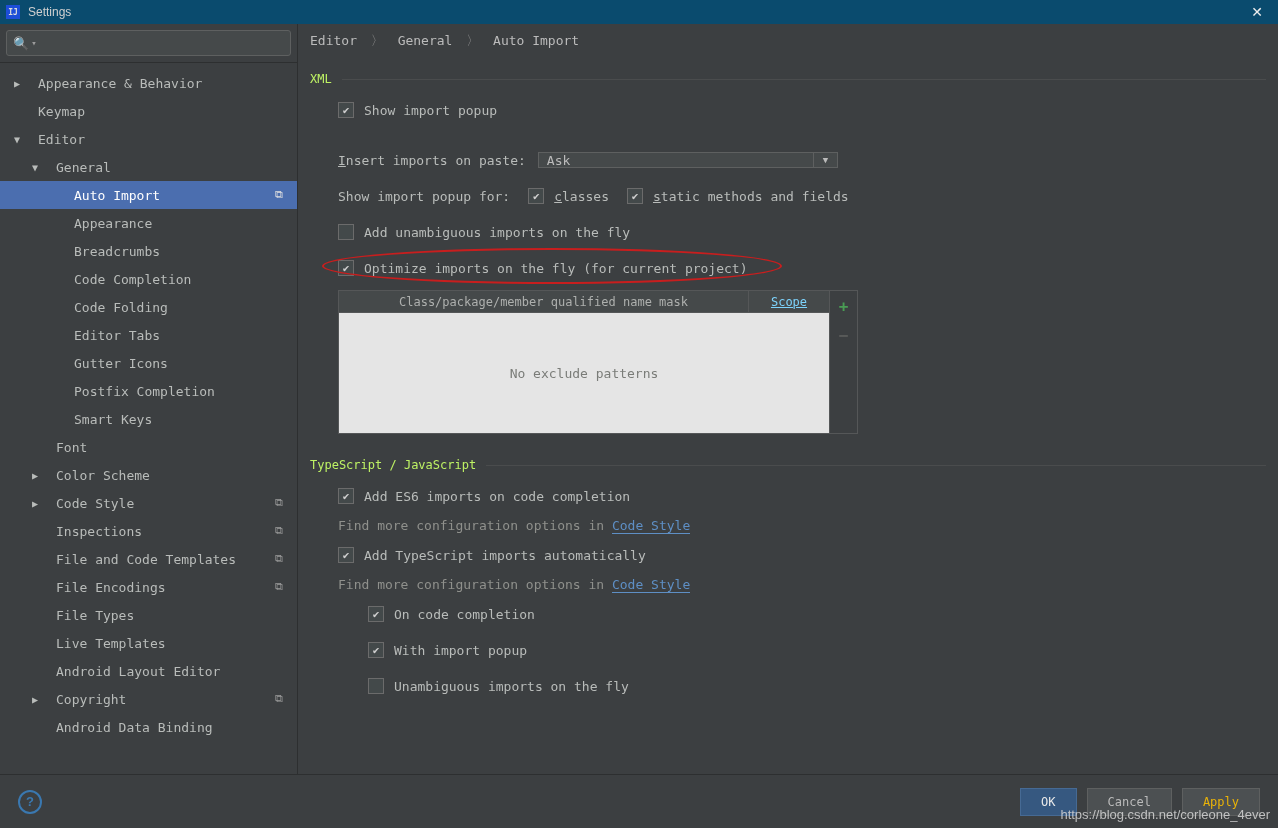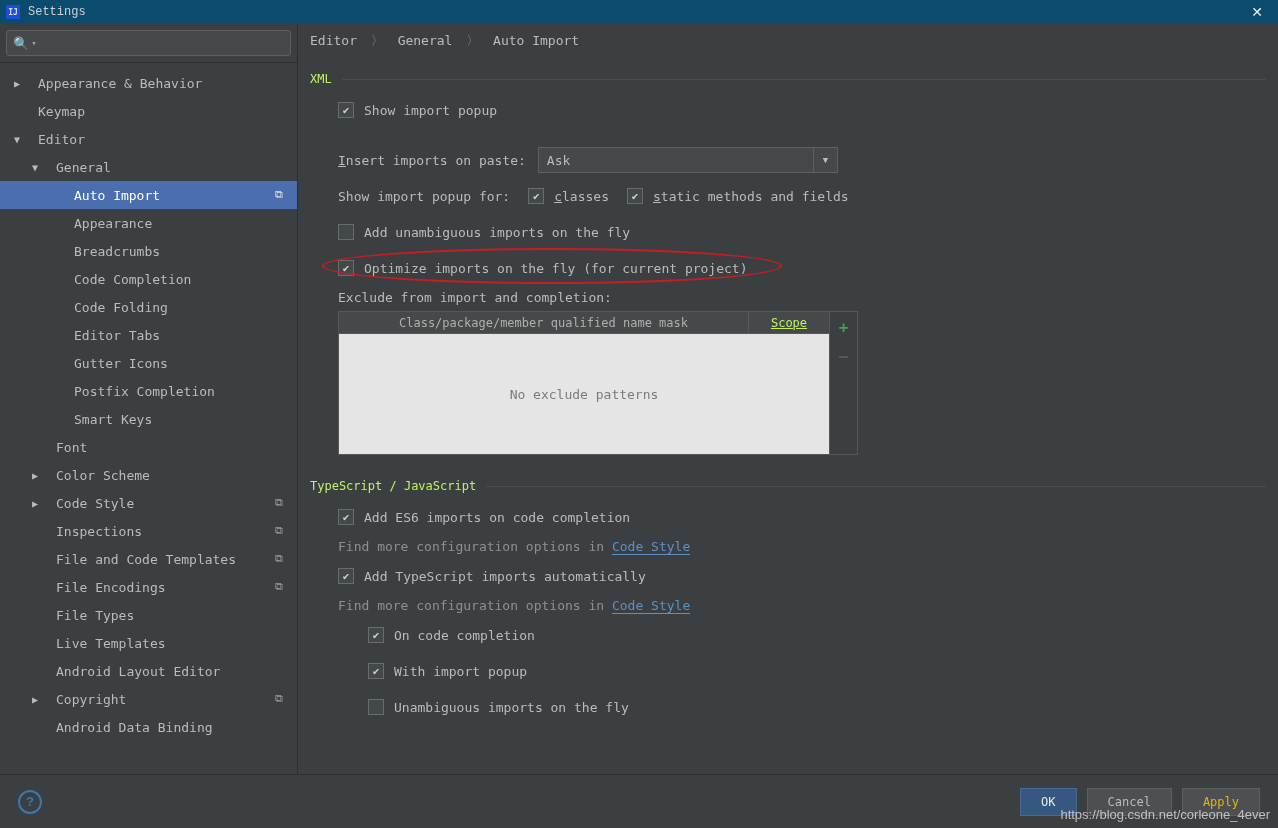--- a/index.html
+++ b/index.html
@@ -20,21 +20,21 @@
     color: #d0d0d0;
   }
   .titlebar .app-icon {
     width: 14px; height: 14px;
     background: #1d4ed8;
     margin-right: 8px;
     display: flex; align-items: center; justify-content: center;
     font-size: 8px; font-weight: bold;
     color: #ddd;
   }
-  .titlebar .title { font-family: Liberation Mono, monospace; font-size: 12px; }
+  .titlebar .title { font-family: Liberation Sans, sans-serif; font-size: 12px; }
   .titlebar .spacer { flex: 1; }
   .titlebar .close {
     width: 30px; text-align: center; font-size: 14px; font-family: sans-serif;
     color: #eee; cursor: pointer;
   }
   
   .main {
     display: flex;
     height: calc(828px - 24px - 54px);
   }
@@ -158,21 +158,21 @@
     color: #cfcfcf;
     cursor: pointer;
     flex-shrink: 0;
   }
   .cbx.checked::after { content: "✔"; }
   .lbl { color: #b9bcba; }
   .lbl .ul { text-decoration: underline; }
   .dropdown {
     margin-left: 12px;
     width: 300px;
-    height: 26px;
+    height: 16px;
     background: #45494a;
     border: 1px solid #5e6060;
     display: flex;
     align-items: center;
   }
   .dropdown .val { flex: 1; padding: 0 8px; color: #bbb; }
   .dropdown .btn {
     width: 24px; height: 100%;
     border-left: 1px solid #5e6060;
     display: flex; align-items: center; justify-content: center;
@@ -197,21 +197,21 @@
     text-align: center;
     font-size: 12px;
     color: #aeb0ae;
     border-right: 1px solid #555758;
     line-height: 22px;
   }
   .exclude-table .colhead .h2 {
     width: 80px;
     text-align: center;
     font-size: 12px;
-    color: #bef264;
+    color: #7dd3fc;
     line-height: 22px;
     text-decoration: underline;
   }
   .exclude-table .body {
     height: 120px;
     display: flex;
     align-items: center;
     justify-content: center;
     color: #7a7c78;
     background: #e5e5e5;
@@ -459,21 +459,20 @@
       </div>
       <div class="row">
         <span class="cbx"></span>
         <span class="lbl">Add unambiguous imports on the fly</span>
       </div>
       <div class="row rel">
         <span class="cbx checked"></span>
         <span class="lbl">Optimize imports on the fly (for current project)</span>
         <span class="ellipse" style="left:-16px; top:-6px; width:460px; height:36px;"></span>
       </div>
-      <div class="exclude-lbl">Exclude from import and completion:</div>
       <div class="exclude-table">
         <div class="cols">
           <div class="colhead">
             <div class="h1">Class/package/member qualified name mask</div>
             <div class="h2">Scope</div>
           </div>
           <div class="body">No exclude patterns</div>
         </div>
         <div class="tools">
           <span class="tool-add">+</span>

